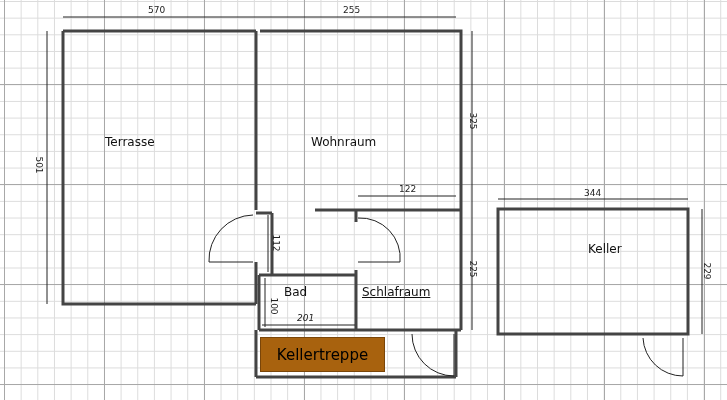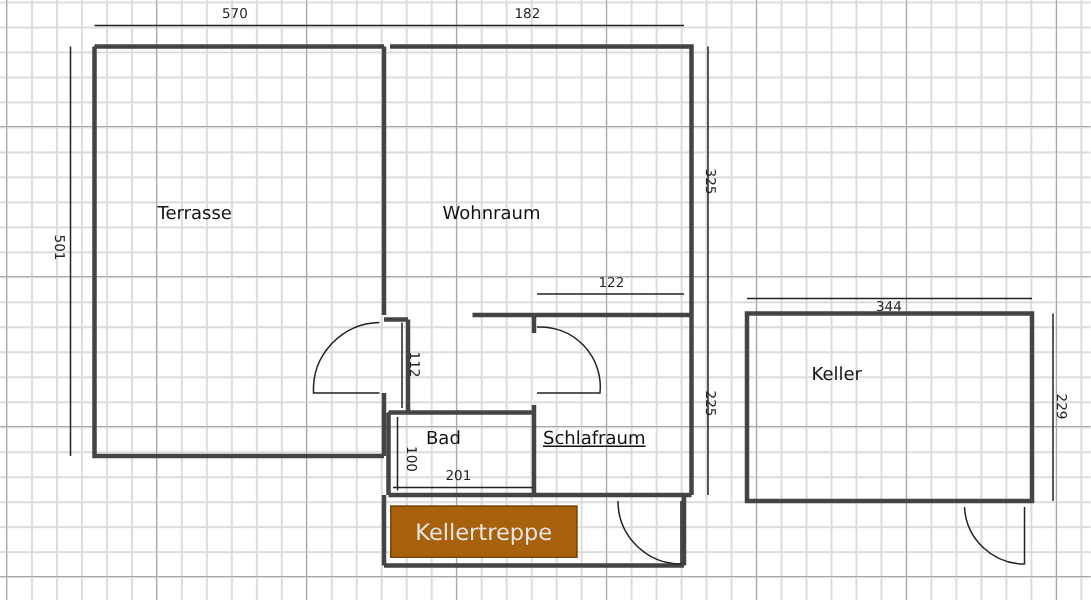--- a/index.html
+++ b/index.html
@@ -17,21 +17,21 @@
   }
   svg.plan { position: absolute; left: 0; top: 0; }
   .room-label { position: absolute; font-size: 12px; color: #111; white-space: nowrap; }
   .dim { position: absolute; font-size: 9px; color: #222; white-space: nowrap; }
   .dim.v { transform: rotate(90deg); transform-origin: center center; }
   .stair {
     position: absolute; left: 260px; top: 337px; width: 123px; height: 33px;
     background: #a8620e; border: 1px solid #7a4508;
     display: flex; align-items: center; justify-content: center;
   }
-  .stair span { color: #e5e5e5; font-size: 15px; }
+  .stair span { color: #000000; font-size: 15px; }
 </style>
 </head>
 <body>
 
 <svg class="plan" width="727" height="400" viewBox="0 0 727 400">
   <g stroke="#444" stroke-width="3" fill="none">
 
     <polyline points="63,31 256,31"></polyline>
     <polyline points="63,31 63,304 256,304"></polyline>
 
@@ -73,32 +73,32 @@
     <line x1="702" y1="209" x2="702" y2="334"></line>
 
     <path d="M253,215 A45,45 0 0 0 209,262 L253,262"></path>
     <path d="M358,218 A40,40 0 0 1 400,262 L358,262"></path>
     <path d="M412,334 A42,42 0 0 0 454,376 L454,334"></path>
     <path d="M643,338 A40,40 0 0 0 683,376 L683,338"></path>
   </g>
 </svg>
 
 <div class="room-label" style="left:105px; top:135px;">Terrasse</div>
-<div class="room-label" style="left:295px; top:135px;">Wohnraum</div>
+<div class="room-label" style="left:311px; top:135px;">Wohnraum</div>
 <div class="room-label" style="left:362px; top:285px;text-decoration:underline;">Schlafraum</div>
 <div class="room-label" style="left:284px; top:285px;text-align:center;">Bad</div>
-<div class="room-label" style="left:541px; top:242px;">Keller</div>
+<div class="room-label" style="left:588px; top:242px;">Keller</div>
 
 <div class="stair">
   <span>Kellertreppe</span>
 </div>
 
 <div class="dim" style="left:148px; top:5px;">570</div>
-<div class="dim" style="left:343px; top:5px;">182</div>
+<div class="dim" style="left:343px; top:5px;">255</div>
 <div class="dim v" style="left:30px; top:160px;">501</div>
 <div class="dim v" style="left:464px; top:116px;">325</div>
 <div class="dim" style="left:399px; top:184px;">122</div>
 <div class="dim v" style="left:464px; top:264px;">225</div>
 <div class="dim v" style="left:267px; top:238px;">112</div>
 <div class="dim v" style="left:265px; top:301px;">100</div>
-<div class="dim" style="left:297px; top:313px;">201</div>
-<div class="dim" style="left:584px; top:200px;">344</div>
+<div class="dim" style="left:297px; top:313px;font-style:italic;">201</div>
+<div class="dim" style="left:584px; top:188px;">344</div>
 <div class="dim v" style="left:698px; top:266px;">229</div>
 
 </body></html>

